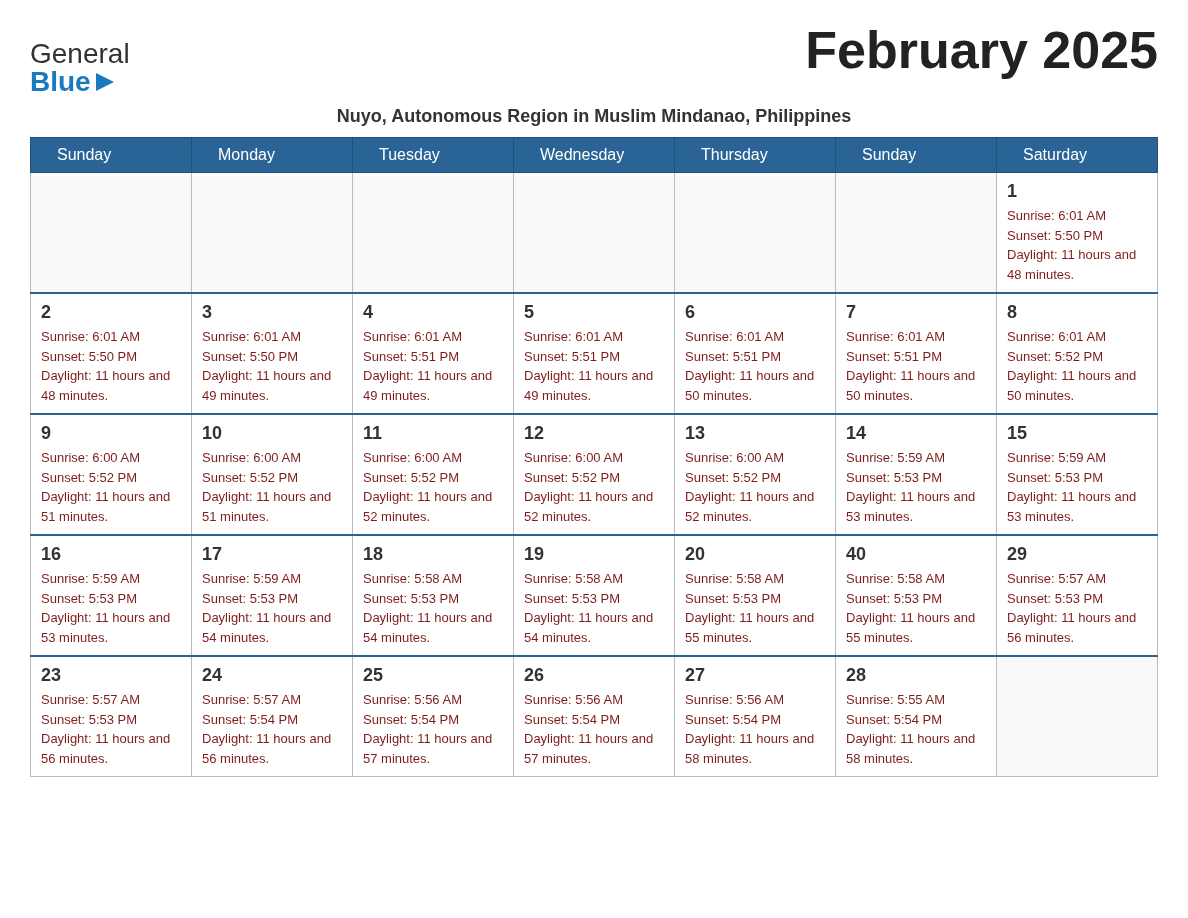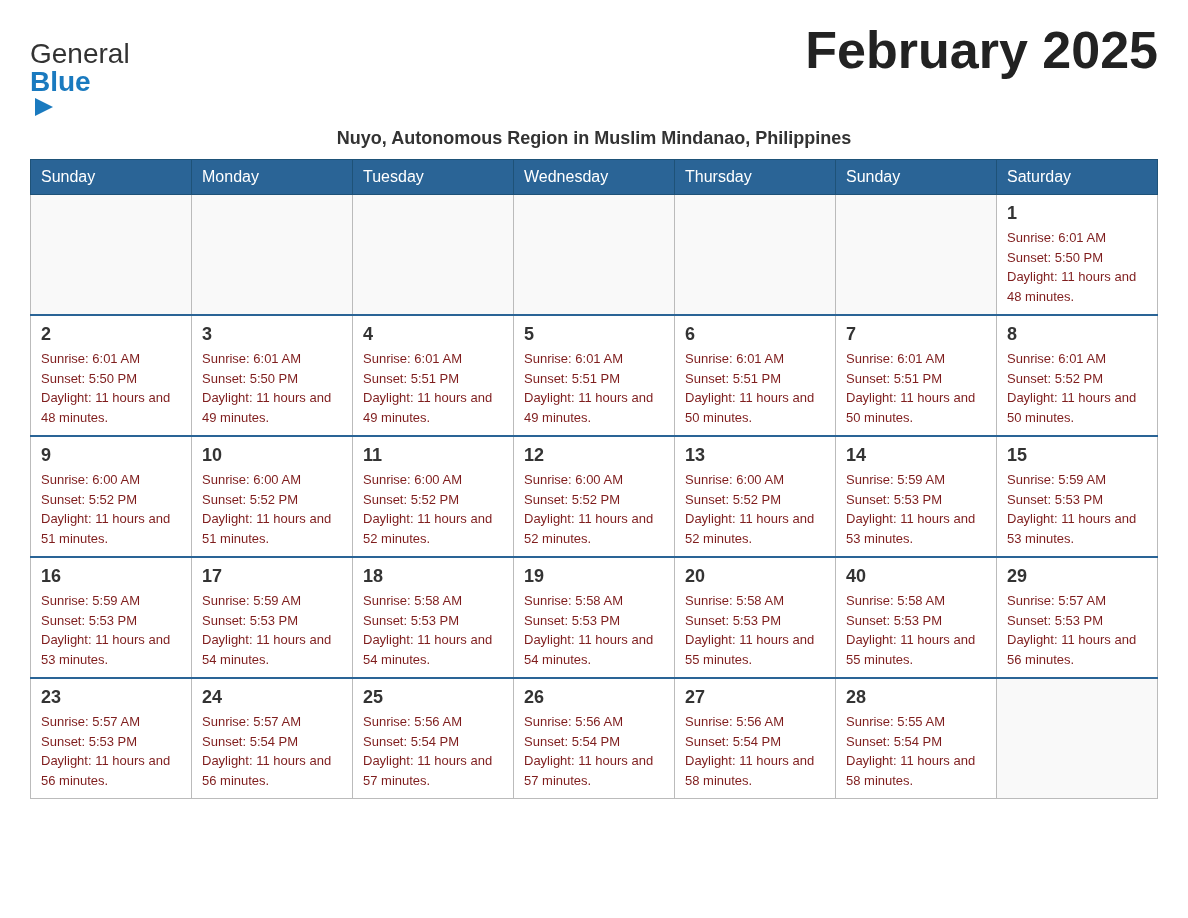--- a/index.html
+++ b/index.html
@@ -50,21 +50,21 @@
       font-weight: bold;
     }
     .calendar {
       width: 100%;
       border-collapse: collapse;
       border: 1px solid #999;
     }
     .calendar th {
       background-color: #2a6496;
       color: white;
-      padding: 8px 10px;
+      padding: 8px 26px;
       text-align: left;
       font-size: 16px;
       font-weight: normal;
       border: 1px solid #1e5278;
     }
     .calendar td {
       vertical-align: top;
       padding: 8px 10px;
       border: 1px solid #bbb;
       width: 14.28%;
@@ -88,21 +88,21 @@
     .empty-cell {
       background: #f9f9f9;
     }
   </style>
 </head>
 <body>
 
 <div class="header">
   <div class="logo">
     <div class="logo-general">General</div>
-    <div style="display:flex;flex-direction:column;">
+    <div style="display:flex;align-items:center;">
       <span class="logo-blue">Blue</span>
       <svg width="22" height="22" viewBox="0 0 22 22" style="margin-left:3px;">
         <polygon points="2,2 20,11 2,20" fill="#1a7abf"></polygon>
       </svg>
     </div>
   </div>
   <div class="month-title">February 2025</div>
 </div>
 
 <div class="subtitle">Nuyo, Autonomous Region in Muslim Mindanao, Philippines</div>

